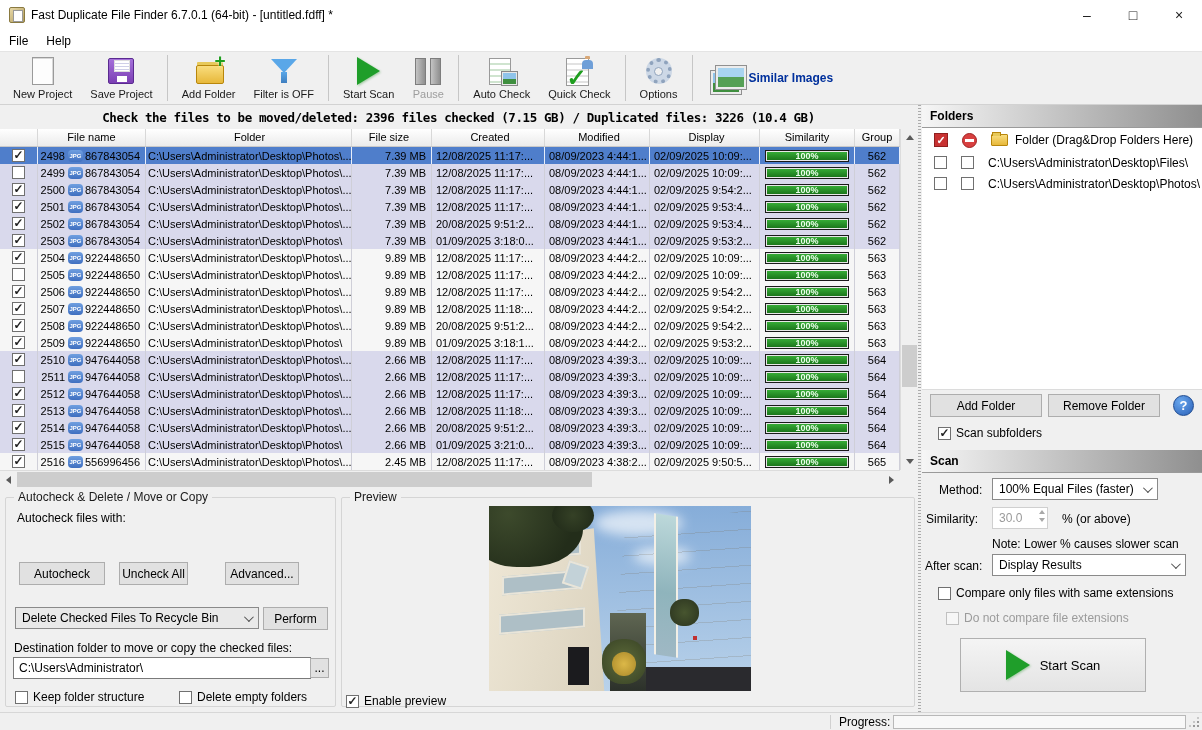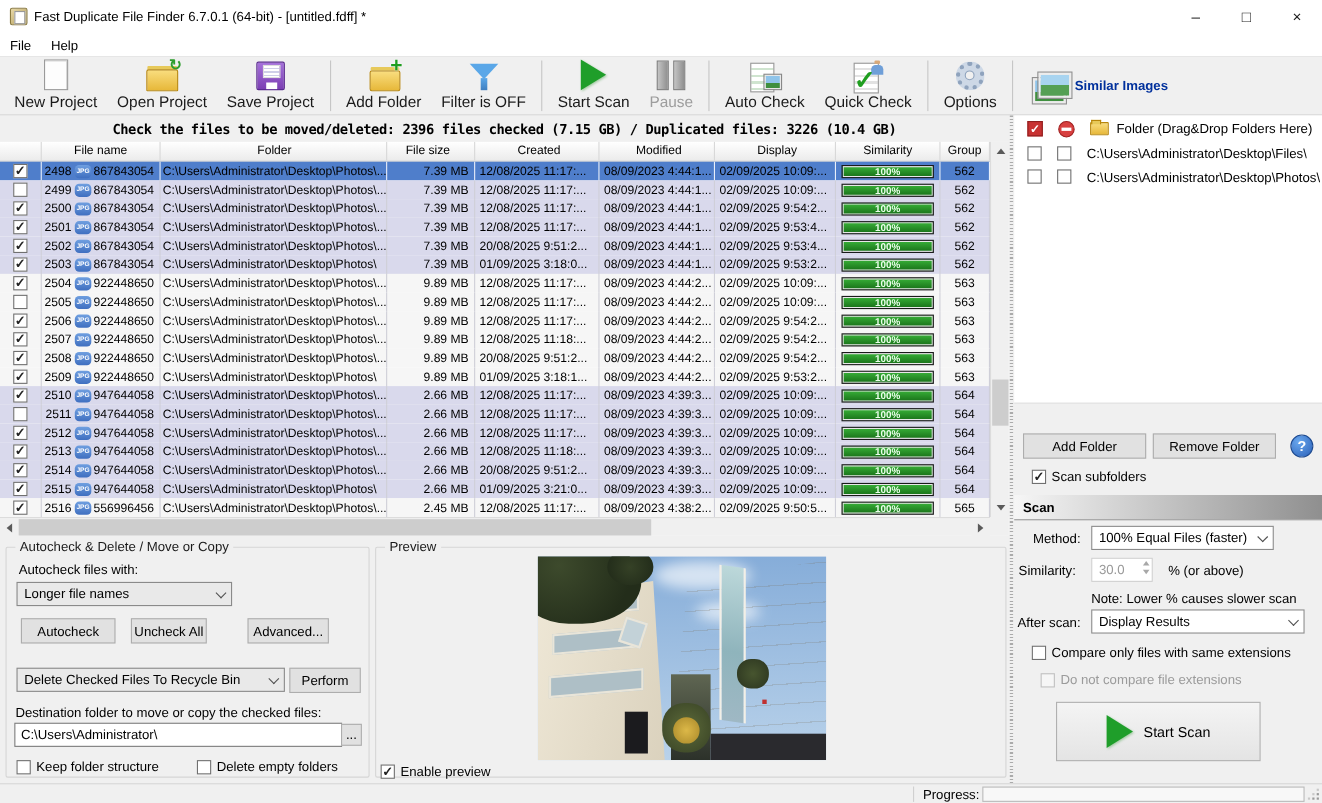--- a/index.html
+++ b/index.html
@@ -15,21 +15,21 @@
   .wctrl { position:absolute; right:0; top:0; height:30px; display:flex; }
   .wbtn { width:46px; height:30px; display:flex; align-items:center; justify-content:center; font-size:14px; color:#222; }
 
   
   .menubar { position:absolute; left:0; top:30px; width:1202px; height:22px; background:#ffffff; display:flex; align-items:center; border-bottom:1px solid #e4e4e4; }
   .menu-item { font-size:12px; color:#000; padding:3px 9px; }
 
   
   .toolbar { position:absolute; left:0; top:52px; width:1202px; height:53px; background:#f0f0f0; border-bottom:1px solid #d2d2d2; display:flex; align-items:center; padding-left:4px; }
   .tbtn { height:50px; padding:2px 9px 3px 9px; display:flex; flex-direction:column; align-items:center; justify-content:flex-end; gap:2px; }
-  .tlabel { font-size:14px; color:#1a1a1a; white-space:nowrap; }
+  .tlabel { font-size:11px; color:#1a1a1a; white-space:nowrap; }
   .tbtn.disabled .tlabel { color:#9d9d9d; }
   .tsep { width:1px; height:46px; background:#c6c6c6; margin:0 5px; }
   .tlink { height:50px; padding:0 12px; display:flex; flex-direction:row; align-items:center; gap:7px;justify-content:space-between; }
   .tlinklabel { font-size:12px; font-weight:bold; color:#00309c; white-space:nowrap; }
   .tbicon { position:relative; width:32px; height:30px; display:flex; align-items:center; justify-content:center; }
 
   .new-project-icon::before { content:""; width:20px; height:26px; background:#fdfdfd; border:1px solid #9a9a9a; box-shadow:inset -5px 5px 0 -4px #d8d8d8; }
   .open-project-icon::before { content:""; position:absolute; left:2px; top:8px; width:27px; height:18px; background:linear-gradient(#f9dd7e,#e7b83a); border:1px solid #b8860b; border-radius:2px 2px 1px 1px; box-shadow:0 -4px 0 -1px #e7c95a; }
   .open-project-icon::after { content:"\21BB"; position:absolute; right:-2px; top:-4px; color:#2e9e2e; font-size:14px; font-weight:bold; }
   .save-project-icon::before { content:""; width:24px; height:24px; background:linear-gradient(#a571da,#7c3fb4); border:1px solid #5a2a90; border-radius:2px; }
@@ -184,24 +184,20 @@
     <span class="menu-item">File</span>
     <span class="menu-item">Help</span>
   </div>
 
   <div class="toolbar" id="toolbar">
       <div class="tbtn">
         <div class="tbicon new-project-icon"></div>
         <span class="tlabel">New Project</span>
       </div>
       <div class="tbtn">
-        <div class="tbicon open-project-icon"></div>
-        <span class="tlabel">Open Project</span>
-      </div>
-      <div class="tbtn">
         <div class="tbicon save-project-icon"></div>
         <span class="tlabel">Save Project</span>
       </div>
       <div class="tsep"></div>
       <div class="tbtn">
         <div class="tbicon add-folder-icon"></div>
         <span class="tlabel">Add Folder</span>
       </div>
       <div class="tbtn">
         <div class="tbicon filter-icon"></div>
@@ -675,24 +671,20 @@
     <div class="corner"></div>
   </div>
 
   <div class="splitter"></div>
 
   <div class="bottom-left">
 
     <div class="groupbox gb-auto">
       <span class="gb-label">Autocheck &amp; Delete / Move or Copy</span>
       <span class="lbl" style="position:absolute;left:11px;top:13px;">Autocheck files with:</span>
-      <div class="combo gray" style="left:9px;top:31px;width:196px;">
-        <span>Longer file names</span>
-          <i class="chev"></i>
-      </div>
       <div class="btn" style="left:13px;top:64px;width:86px;height:23px;">Autocheck</div>
       <div class="btn" style="left:113px;top:64px;width:69px;height:23px;">Uncheck All</div>
       <div class="btn" style="left:219px;top:64px;width:74px;height:23px;">Advanced...</div>
       <div class="combo gray" style="left:9px;top:109px;width:244px;">
         <span>Delete Checked Files To Recycle Bin</span>
           <i class="chev"></i>
       </div>
       <div class="btn" style="left:257px;top:109px;width:65px;height:23px;">Perform</div>
       <span class="lbl" style="position:absolute;left:8px;top:143px;">Destination folder to move or copy the checked files:</span>
       <input class="txtinput" style="left: 7px; top: 159px; width: 298px;" value="C:\Users\Administrator\">
@@ -731,20 +723,23 @@
         <div class="pv-tree2"></div>
       </div>
       <div class="cbrow" style="left:4px;top:196px;">
         <span class="cbx on"></span>
         <span class="lbl">Enable preview</span>
       </div>
     </div>
   </div>
 
   <div class="right-panel">
+    <div class="sect-header">
+      <span class="txt">Folders</span>
+    </div>
     <div class="folders-list" id="folders-list">
       <div class="frow" style="height:24px;">
         <span class="cbx-red"></span>
         <span class="noentry"></span>
         <span class="folder-ico"></span>
         <span class="path" style="margin-left:-7px;">Folder (Drag&amp;Drop Folders Here)</span>
       </div>
     <div class="frow">
           <span class="cbx"></span>
           <span class="cbx"></span>

